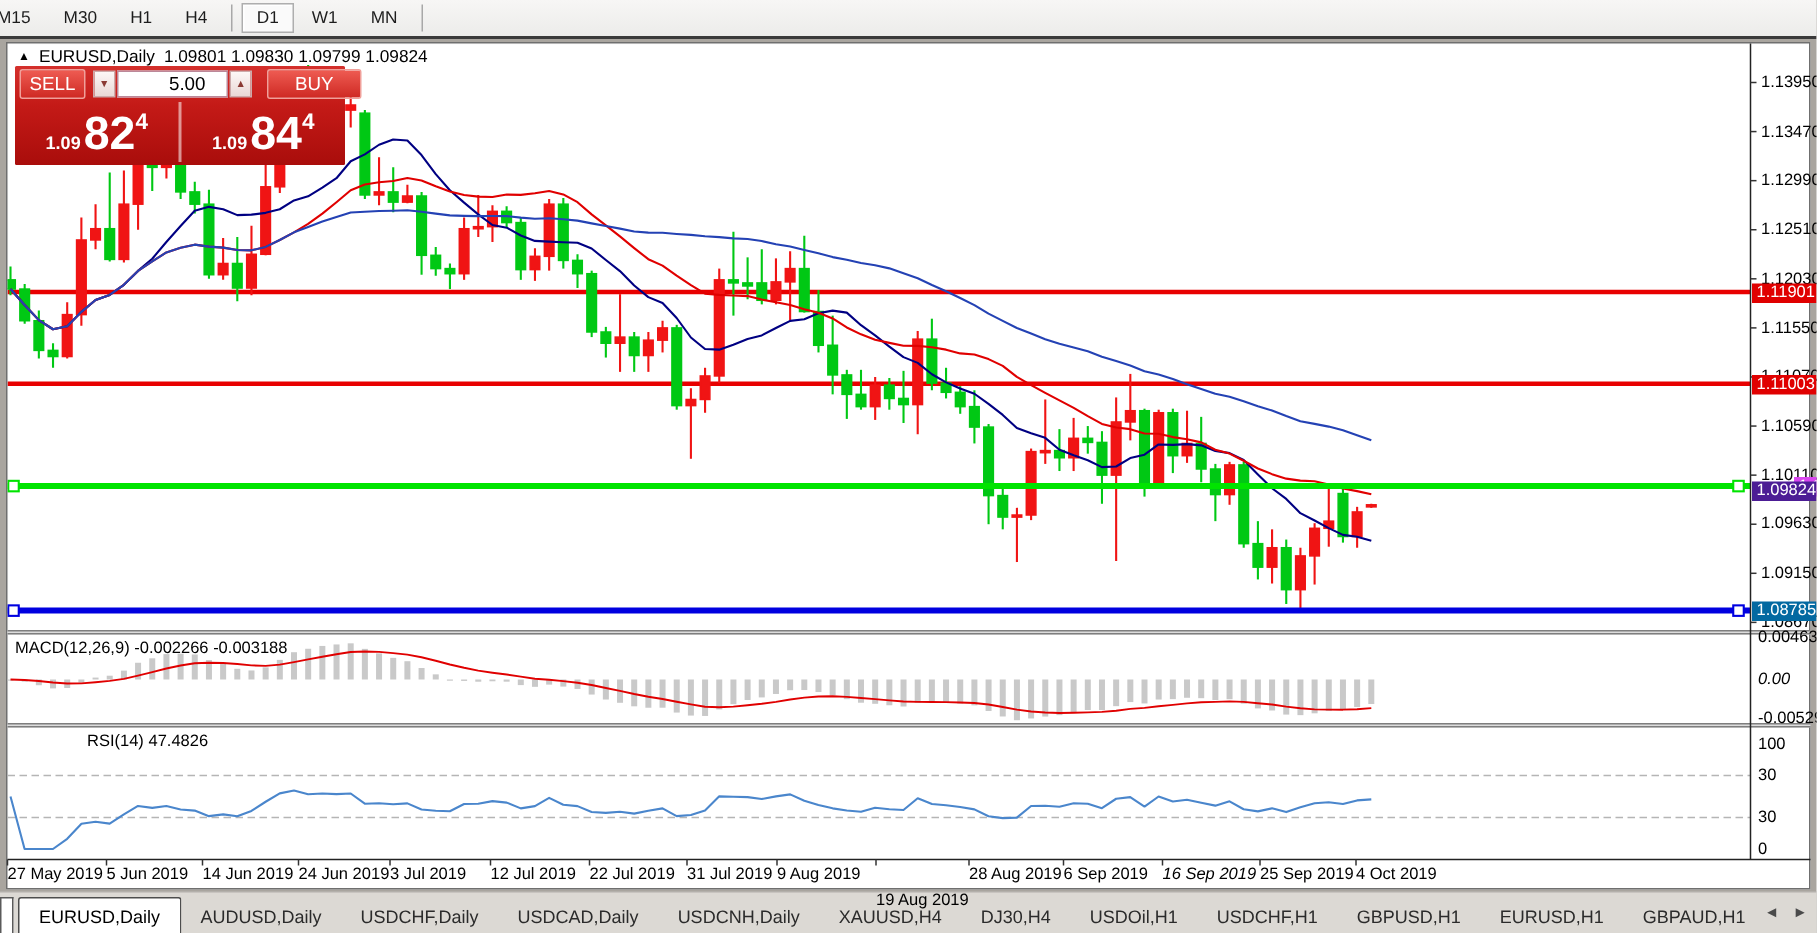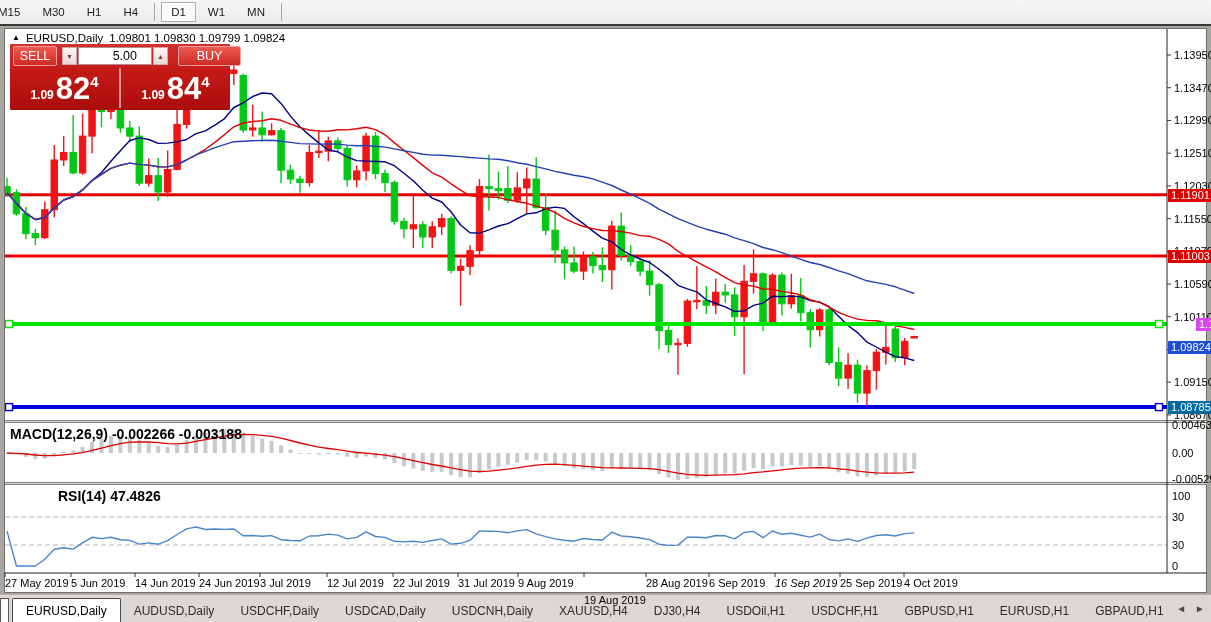--- a/index.html
+++ b/index.html
@@ -23,21 +23,21 @@
     background:#ffffff; border:1px solid #6f6f6f; box-shadow:inset 1px 1px 0 #fdfdfd; }
   .splitter { position:absolute; left:5px; width:1202px; height:3px; background:#dcdcdc;
     border-top:1px solid #7e7e7e; border-bottom:1px solid #7e7e7e; }
   #splitter-1 { top:420px; }
   #splitter-2 { top:482px; }
 
   #chart-title { position:absolute; left:12px; top:31px; height:14px; display:flex;
     align-items:center; gap:6px; font-size:11.5px; color:#000; z-index:30; }
   #chart-title .tri { font-size:8px; line-height:1; }
 
-  .panel-label { position:absolute; left:10px; font-size:14px; color:#000; z-index:30;font-weight:bold; }
+  .panel-label { position:absolute; left:10px; font-size:11px; color:#000; z-index:30; }
   #macd-label { top:426px; }
   #rsi-label  { top:488px;padding-left:48px; }
 
   
   #plot { position:absolute; left:0; top:0; width:1211px; height:622px; z-index:10; pointer-events:none; }
 
   
   .px-label { position:absolute; left:1174px; width:36px; height:13px; line-height:13px;
     font-size:11px; color:#000; z-index:20; }
   .ind-label { position:absolute; left:1172px; width:38px; height:13px; line-height:13px;
@@ -508,21 +508,21 @@
     <div class="px-label" style="top: 212.599px;">1.11550</div>
     <div class="px-label" style="top: 245.319px;">1.11070</div>
     <div class="px-label" style="top: 278.039px;">1.10590</div>
     <div class="px-label" style="top: 310.759px;">1.10110</div>
     <div class="px-label" style="top: 343.479px;">1.09630</div>
     <div class="px-label" style="top: 376.198px;">1.09150</div>
     <div class="px-label" style="top: 408.918px;">1.08670</div>
     <div class="price-badge" style="top: 188.673px; background: rgb(224, 0, 0);">1.11901</div>
     <div class="price-badge" style="top: 249.886px; background: rgb(224, 0, 0);">1.11003</div>
     <div class="price-badge" style="top: 318.052px; background: #d946ef; margin-left: 28px;">1.10003</div>
-    <div class="price-badge" style="top: 341px; background: #1d4ed8;">1.09824</div>
+    <div class="price-badge" style="top: 321px; background: #4c1d95;">1.09824</div>
     <div class="price-badge" style="top: 401.079px; background: #0369a1;">1.08785</div>
   </div>
 <div id="date-axis-labels">
     <div class="date-label" style="left: 5px;">27 May 2019</div>
     <div class="date-label" style="left: 71px;">5 Jun 2019</div>
     <div class="date-label" style="left: 135px;">14 Jun 2019</div>
     <div class="date-label" style="left: 199px;">24 Jun 2019</div>
     <div class="date-label" style="left: 260px;">3 Jul 2019</div>
     <div class="date-label" style="left: 327px;">12 Jul 2019</div>
     <div class="date-label" style="left: 393px;">22 Jul 2019</div>
@@ -530,21 +530,21 @@
     <div class="date-label" style="left: 518px;">9 Aug 2019</div>
     <div class="date-label" style="left: 584px; margin-top: 17px;">19 Aug 2019</div>
     <div class="date-label" style="left: 646px;">28 Aug 2019</div>
     <div class="date-label" style="left: 709px;">6 Sep 2019</div>
     <div class="date-label" style="left: 775px; font-style: italic;">16 Sep 2019</div>
     <div class="date-label" style="left: 840px;">25 Sep 2019</div>
     <div class="date-label" style="left: 904px;">4 Oct 2019</div>
   </div>
 <div id="indicator-axis-labels">
     <div class="ind-label" style="top: 419px;">0.00463</div>
-    <div class="ind-label" style="top: 447px;">0.00</div>
+    <div class="ind-label" style="top: 447px; font-style: italic;">0.00</div>
     <div class="ind-label" style="top: 473px;">-0.005299</div>
     <div class="ind-label" style="top: 490px;">100</div>
     <div class="ind-label" style="top: 511px;">30</div>
     <div class="ind-label" style="top: 539px;">30</div>
     <div class="ind-label" style="top: 560px;">0</div>
   </div>
 
 <div id="tab-bar">
   <div id="tab-edge-stub"></div>
   <div id="tab-row">

